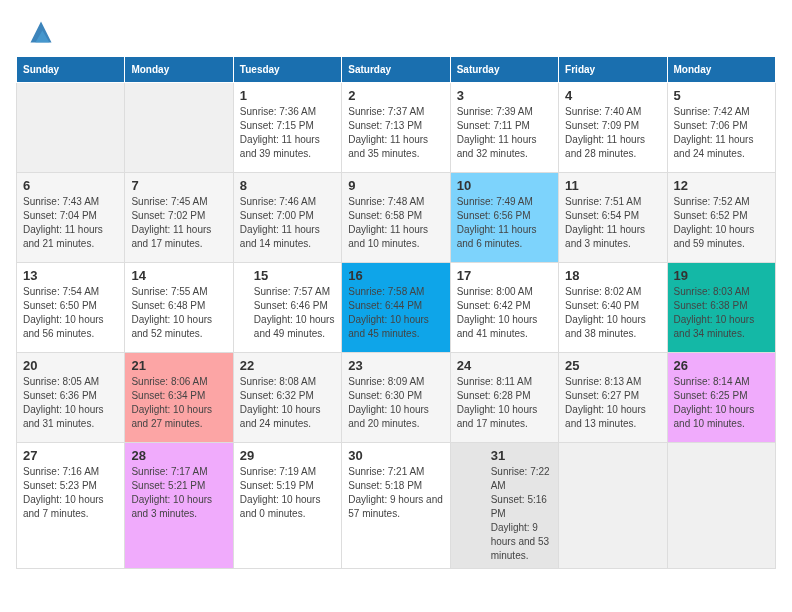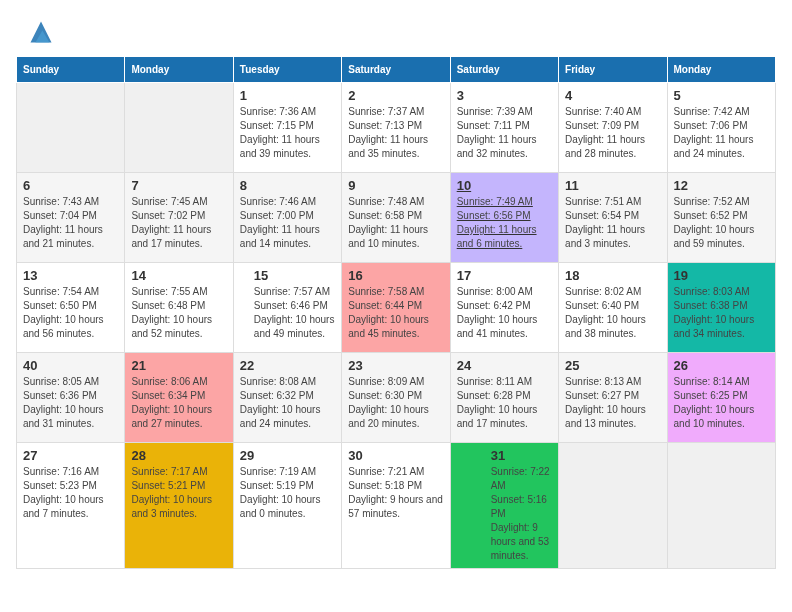--- a/index.html
+++ b/index.html
@@ -177,21 +177,21 @@
             <div class="day-info">Sunrise: 7:45 AM<br>Sunset: 7:02 PM<br>Daylight: 11 hours and 17 minutes.</div>
           </td>
           <td style="background: rgb(245, 245, 245);">
             <span class="day-number">8</span>
             <div class="day-info">Sunrise: 7:46 AM<br>Sunset: 7:00 PM<br>Daylight: 11 hours and 14 minutes.</div>
           </td>
           <td style="background: rgb(245, 245, 245);">
             <span class="day-number">9</span>
             <div class="day-info">Sunrise: 7:48 AM<br>Sunset: 6:58 PM<br>Daylight: 11 hours and 10 minutes.</div>
           </td>
-          <td style="background: #c4b5fd; text-decoration: underline;">
+          <td style="background: #7dd3fc;">
             <span class="day-number">10</span>
             <div class="day-info">Sunrise: 7:49 AM<br>Sunset: 6:56 PM<br>Daylight: 11 hours and 6 minutes.</div>
           </td>
           <td style="background: rgb(245, 245, 245);">
             <span class="day-number">11</span>
             <div class="day-info">Sunrise: 7:51 AM<br>Sunset: 6:54 PM<br>Daylight: 11 hours and 3 minutes.</div>
           </td>
           <td style="background: rgb(245, 245, 245);">
             <span class="day-number">12</span>
             <div class="day-info">Sunrise: 7:52 AM<br>Sunset: 6:52 PM<br>Daylight: 10 hours and 59 minutes.</div>
@@ -203,40 +203,40 @@
             <div class="day-info">Sunrise: 7:54 AM<br>Sunset: 6:50 PM<br>Daylight: 10 hours and 56 minutes.</div>
           </td>
           <td style="background: rgb(255, 255, 255);">
             <span class="day-number">14</span>
             <div class="day-info">Sunrise: 7:55 AM<br>Sunset: 6:48 PM<br>Daylight: 10 hours and 52 minutes.</div>
           </td>
           <td style="background: rgb(255, 255, 255); padding-left: 20px;">
             <span class="day-number">15</span>
             <div class="day-info">Sunrise: 7:57 AM<br>Sunset: 6:46 PM<br>Daylight: 10 hours and 49 minutes.</div>
           </td>
-          <td style="background: #fca5a5; margin-left: 40px;">
+          <td style="background: #0ea5e9; margin-left: 40px;">
             <span class="day-number">16</span>
             <div class="day-info">Sunrise: 7:58 AM<br>Sunset: 6:44 PM<br>Daylight: 10 hours and 45 minutes.</div>
           </td>
           <td style="background: rgb(255, 255, 255);">
             <span class="day-number">17</span>
             <div class="day-info">Sunrise: 8:00 AM<br>Sunset: 6:42 PM<br>Daylight: 10 hours and 41 minutes.</div>
           </td>
           <td style="background: rgb(255, 255, 255);">
             <span class="day-number">18</span>
             <div class="day-info">Sunrise: 8:02 AM<br>Sunset: 6:40 PM<br>Daylight: 10 hours and 38 minutes.</div>
           </td>
           <td style="background: #14b8a6;">
             <span class="day-number">19</span>
             <div class="day-info">Sunrise: 8:03 AM<br>Sunset: 6:38 PM<br>Daylight: 10 hours and 34 minutes.</div>
           </td>
         </tr>
         <tr>
           <td style="background: rgb(245, 245, 245);">
-            <span class="day-number">40</span>
+            <span class="day-number">20</span>
             <div class="day-info">Sunrise: 8:05 AM<br>Sunset: 6:36 PM<br>Daylight: 10 hours and 31 minutes.</div>
           </td>
           <td style="background: #fca5a5;">
             <span class="day-number">21</span>
             <div class="day-info">Sunrise: 8:06 AM<br>Sunset: 6:34 PM<br>Daylight: 10 hours and 27 minutes.</div>
           </td>
           <td style="background: rgb(245, 245, 245);">
             <span class="day-number">22</span>
             <div class="day-info">Sunrise: 8:08 AM<br>Sunset: 6:32 PM<br>Daylight: 10 hours and 24 minutes.</div>
           </td>
@@ -255,33 +255,33 @@
           <td style="background: #f0abfc;">
             <span class="day-number">26</span>
             <div class="day-info">Sunrise: 8:14 AM<br>Sunset: 6:25 PM<br>Daylight: 10 hours and 10 minutes.</div>
           </td>
         </tr>
         <tr>
           <td style="background: rgb(255, 255, 255);">
             <span class="day-number">27</span>
             <div class="day-info">Sunrise: 7:16 AM<br>Sunset: 5:23 PM<br>Daylight: 10 hours and 7 minutes.</div>
           </td>
-          <td style="background: #eab308;">
+          <td style="background: #f0abfc;">
             <span class="day-number">28</span>
             <div class="day-info">Sunrise: 7:17 AM<br>Sunset: 5:21 PM<br>Daylight: 10 hours and 3 minutes.</div>
           </td>
           <td style="background: rgb(255, 255, 255);">
             <span class="day-number">29</span>
             <div class="day-info">Sunrise: 7:19 AM<br>Sunset: 5:19 PM<br>Daylight: 10 hours and 0 minutes.</div>
           </td>
           <td style="background: rgb(255, 255, 255);">
             <span class="day-number">30</span>
             <div class="day-info">Sunrise: 7:21 AM<br>Sunset: 5:18 PM<br>Daylight: 9 hours and 57 minutes.</div>
           </td>
-          <td style="background: #22c55e; padding-left: 40px;">
+          <td style="background: #e5e5e5; padding-left: 40px;">
             <span class="day-number">31</span>
             <div class="day-info">Sunrise: 7:22 AM<br>Sunset: 5:16 PM<br>Daylight: 9 hours and 53 minutes.</div>
           </td>
           <td class="empty-cell"></td>
           <td class="empty-cell"></td>
         </tr>
       </tbody>
   </table>
 </div>
 

